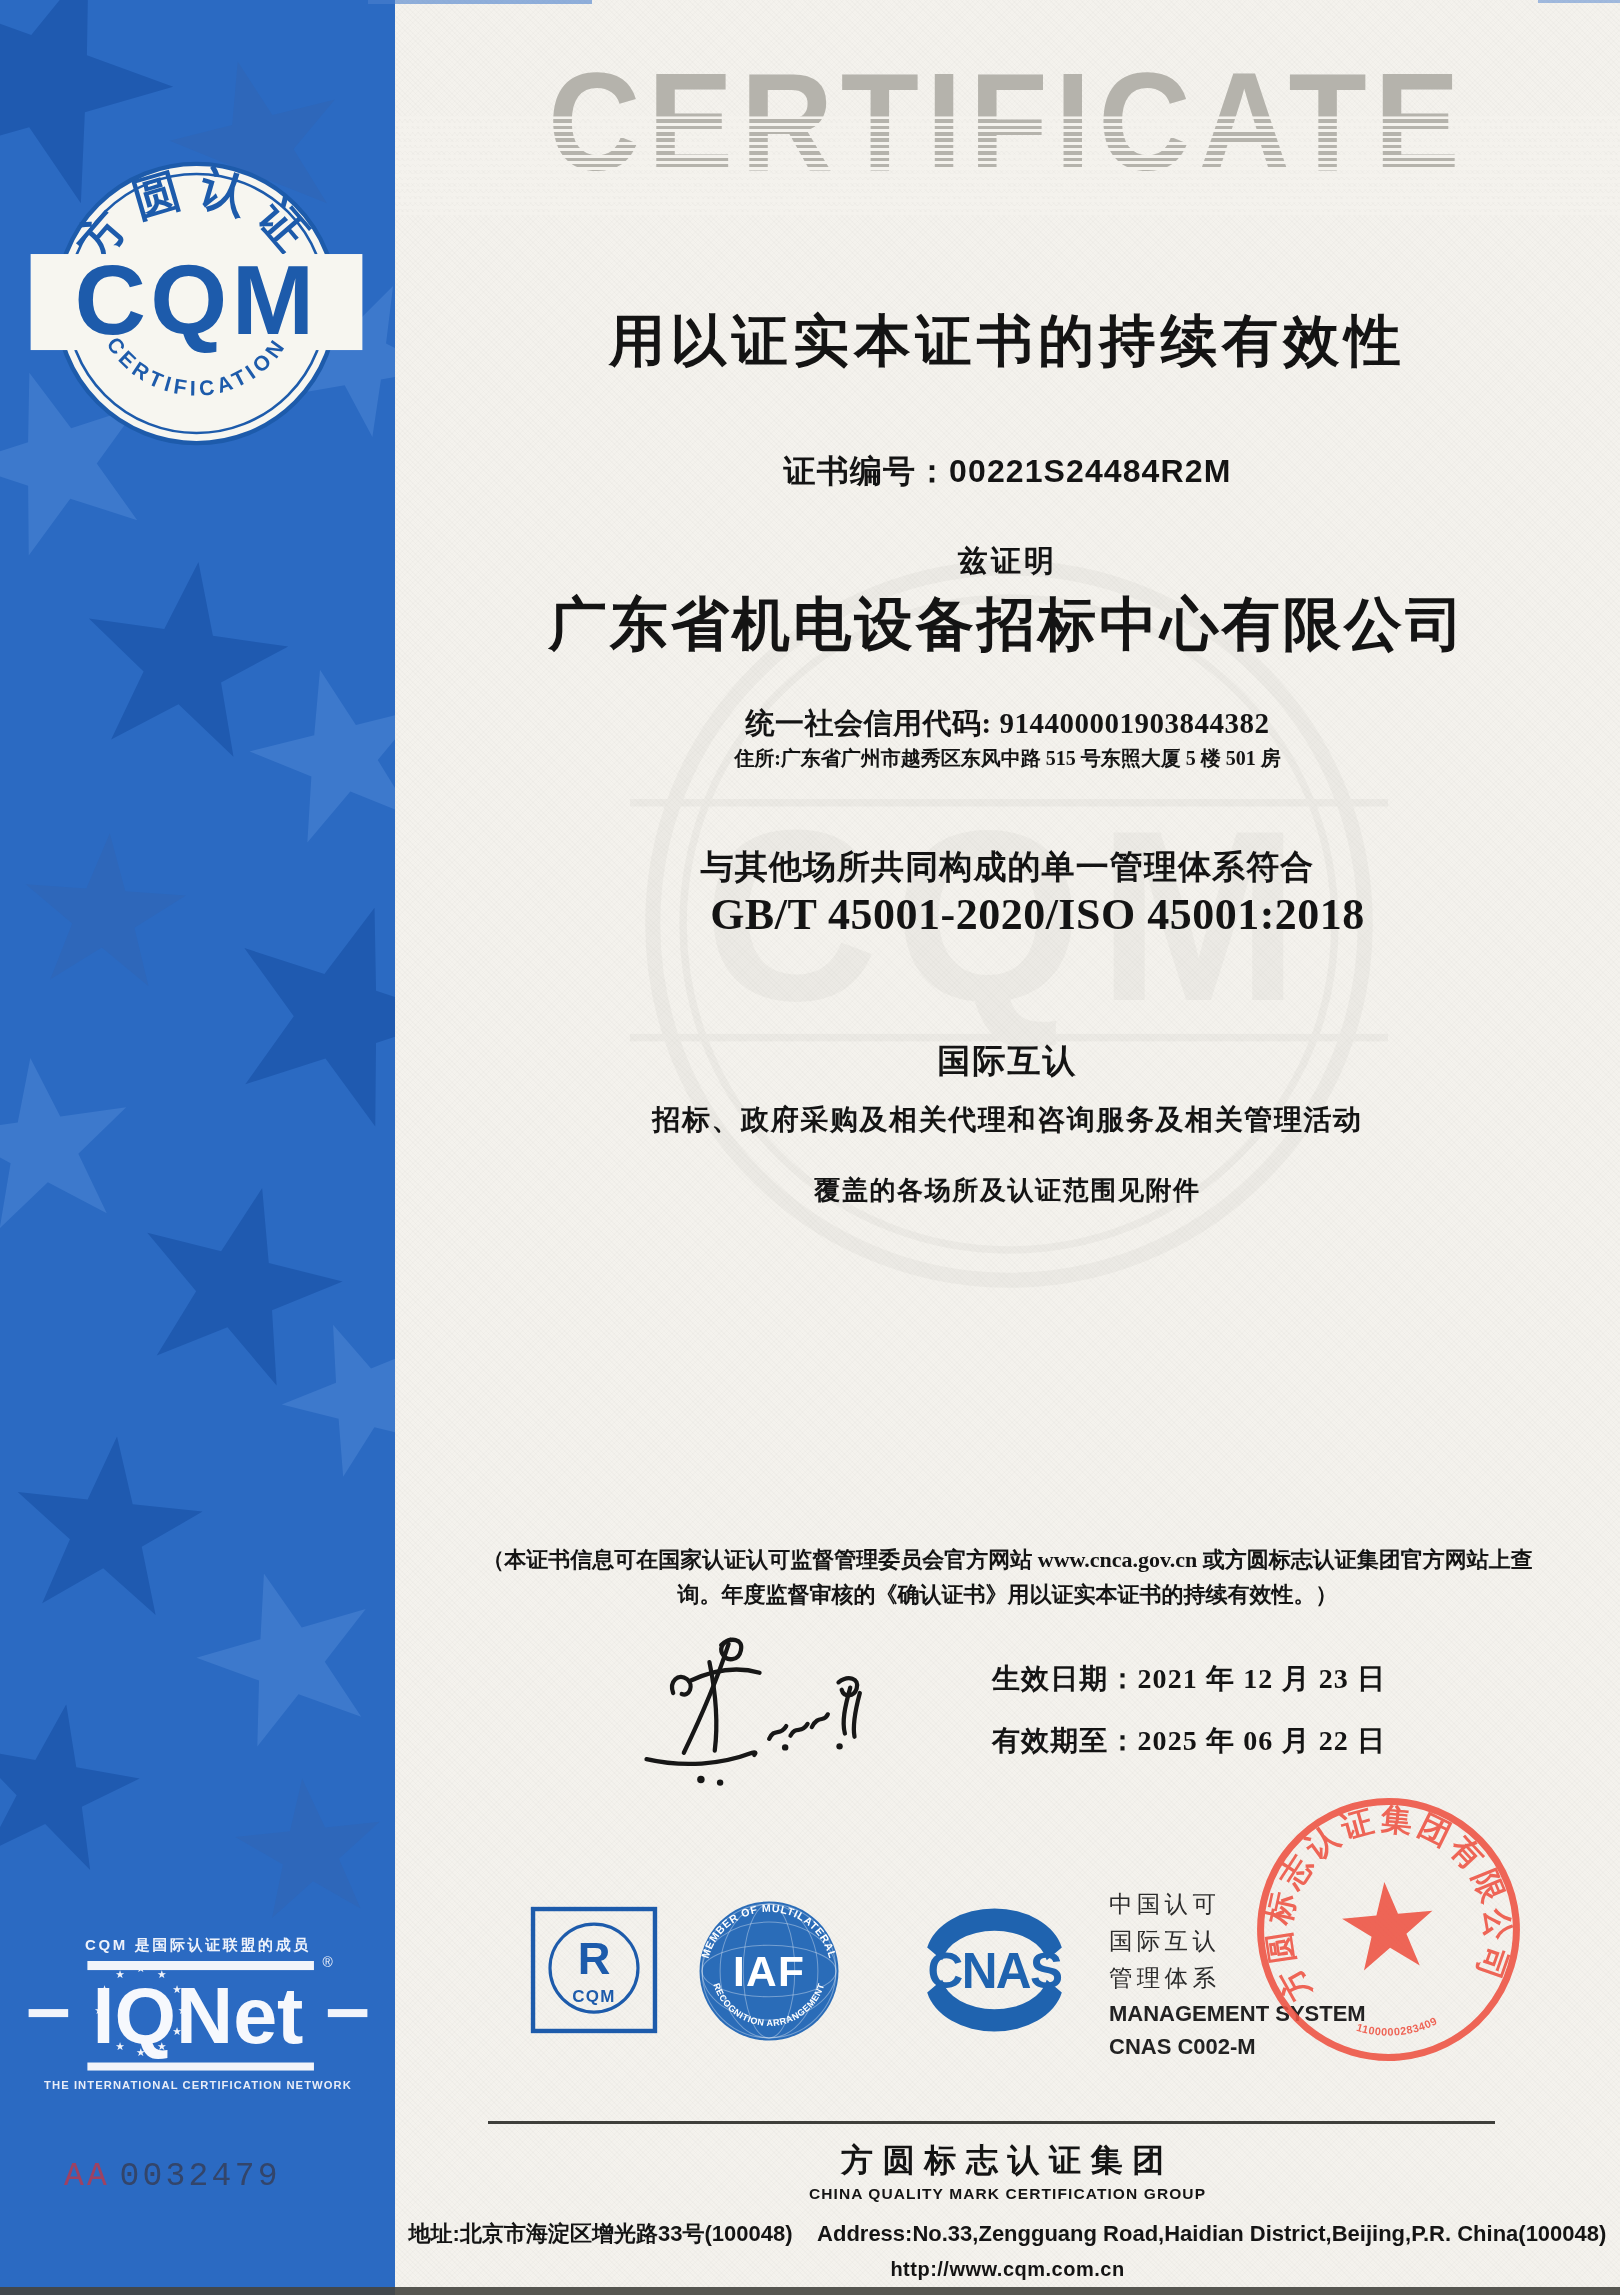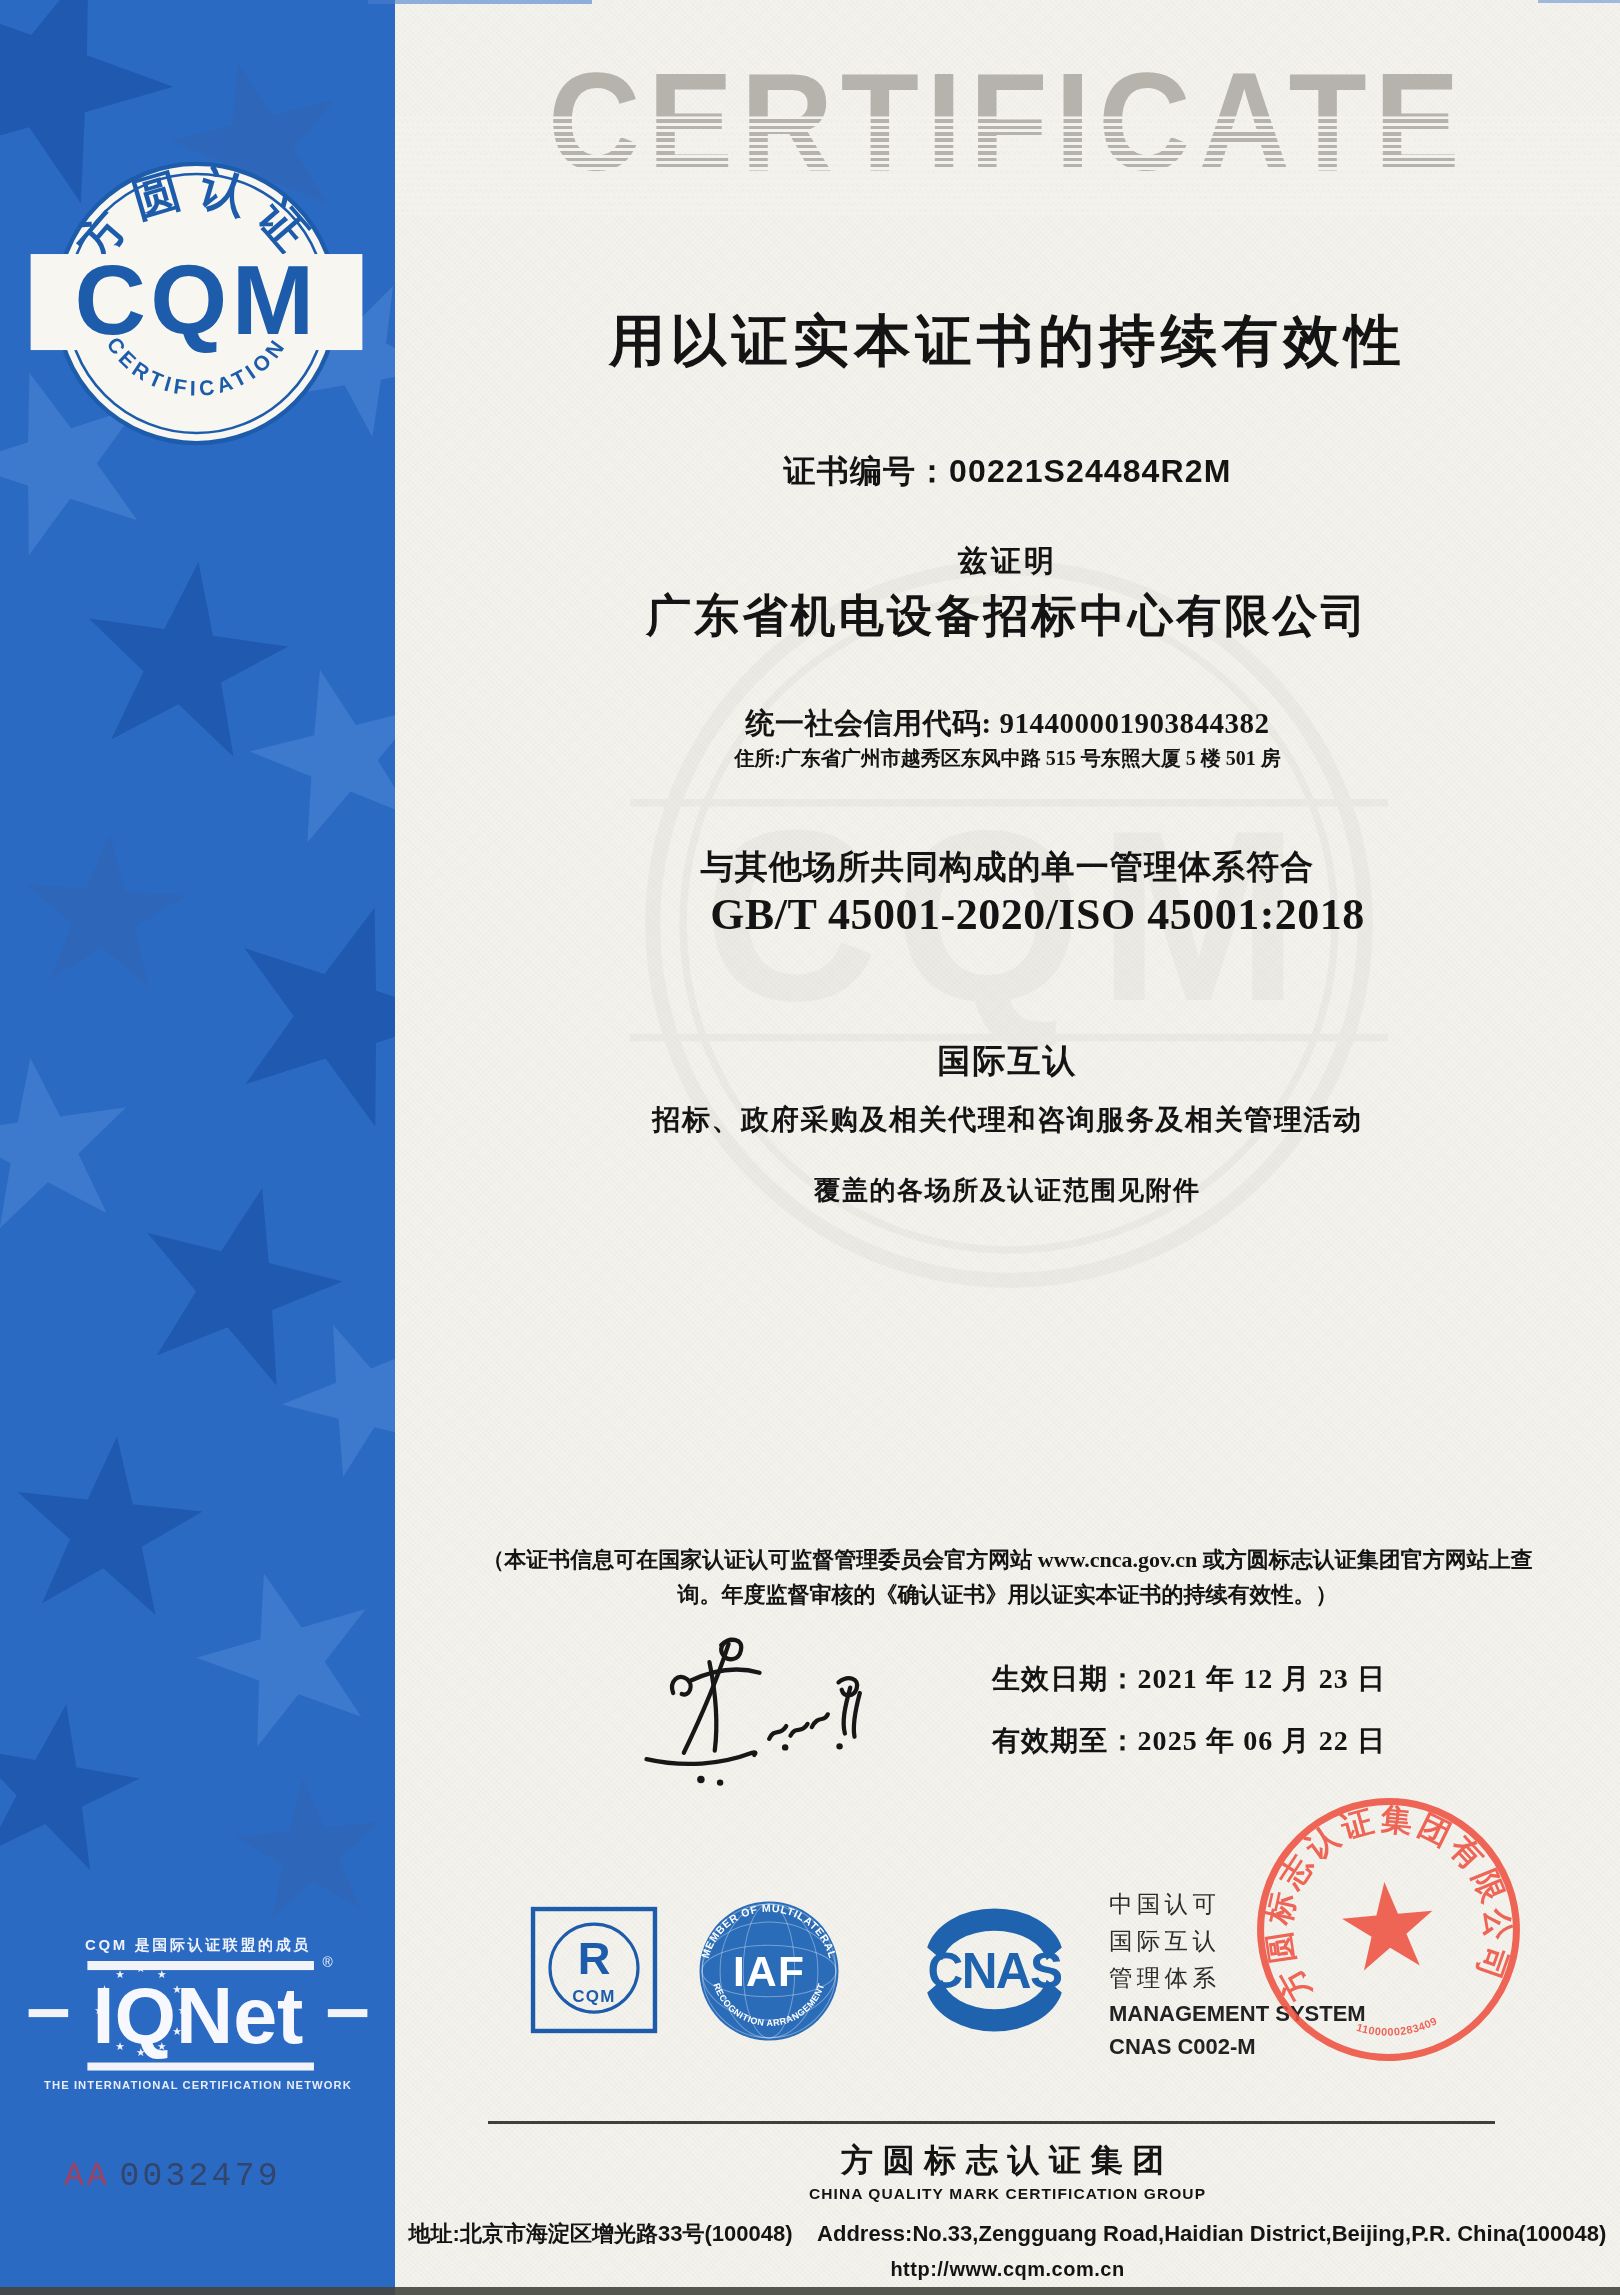--- a/index.html
+++ b/index.html
@@ -23,21 +23,21 @@
   .main{position:absolute;left:395px;top:0;width:1225px;height:2295px;}
   .cblock{position:absolute;left:0;width:100%;text-align:center;white-space:nowrap;}
   .serif{font-family:"Liberation Serif","DejaVu Serif",serif;}
   .cert-watermark{top:43px;font-size:128px;font-weight:bold;letter-spacing:7.5px;color:#b5b3ac;
         transform:scaleY(1.08);transform-origin:top center;}
   .cert-watermark .mask{content:"";position:absolute;left:0;right:0;top:46%;height:64%;
         background:repeating-linear-gradient(to bottom, #f4f2ed 0 2.7px, rgba(244,242,237,0) 2.7px 5.9px);}
   .doc-title{top:304px;font-size:56px;font-weight:bold;letter-spacing:5.3px;}
   .cert-no{top:450px;font-size:32px;font-weight:bold;letter-spacing:1.1px;}
   .declare{top:519px;font-size:30px;font-weight:bold;letter-spacing:3.2px;margin-top:22px;}
-  .company{top:586px;font-size:45px;font-weight:bold;letter-spacing:3.2px;}
+  .company{top:586px;font-size:58px;font-weight:bold;letter-spacing:3.2px;}
   .credit{top:704px;font-size:29px;font-weight:600;letter-spacing:0.5px;}
   .addr{top:745px;font-size:20px;font-weight:600;}
   .system-line{top:845px;font-size:33px;font-weight:bold;letter-spacing:1.1px;}
   .standard{top:889px;font-size:44px;font-weight:bold;letter-spacing:0.5px;padding-left:30px;}
   .scope-head{top:1039px;font-size:33px;font-weight:bold;letter-spacing:2.1px;}
   .scope-line{top:1101px;font-size:28px;font-weight:600;letter-spacing:1.6px;}
   .scope-note{top:1173px;font-size:26px;font-weight:bold;letter-spacing:1.6px;}
   .info-note{top:1543px;font-size:22px;font-weight:600;line-height:1.58;white-space:normal;}
   .dates{position:absolute;left:590px;top:1660px;text-align:left;}
   .dates .row{font-family:"Liberation Serif","DejaVu Serif",serif;font-size:28px;font-weight:bold;

